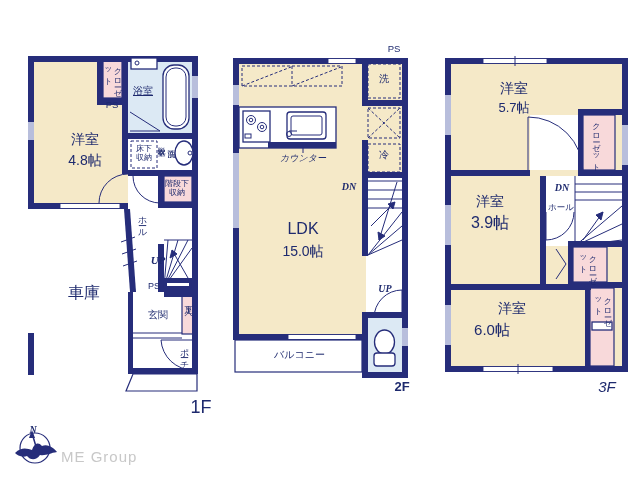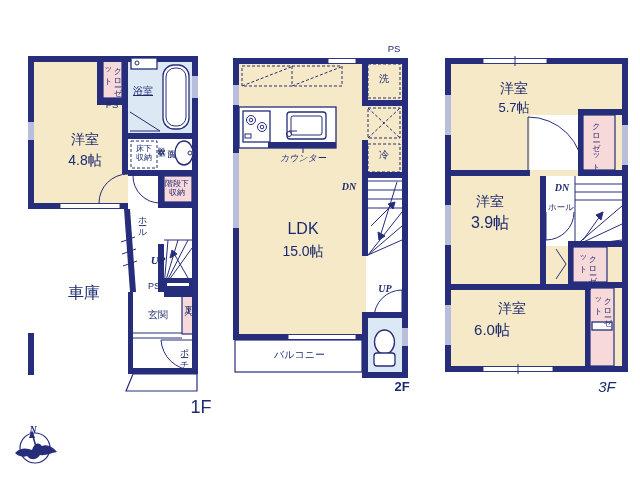--- a/index.html
+++ b/index.html
@@ -275,14 +275,15 @@
 <div class="lbl c" style="left:458px;top:214px;width:64px;font-size:16px;">3.9帖</div>
 <div class="lbl c it" style="left:549px;top:182px;width:26px;font-size:10px;">DN</div>
 <div class="lbl c" style="left:544px;top:203px;width:34px;font-size:8.5px;">ホール</div>
 <div class="lbl v" style="left:578px;top:250px;height:32px;font-size:8px;">クローゼット</div>
 <div class="lbl c" style="left:480px;top:300px;width:64px;font-size:14px;">洋室</div>
 <div class="lbl c" style="left:460px;top:321px;width:64px;font-size:15px;">6.0帖</div>
 <div class="lbl v" style="left:593px;top:292px;height:32px;font-size:8px;">クローゼット</div>
 <div class="lbl c" style="left:592px;top:378px;width:30px;font-size:15px;font-style:italic;">3F</div>
 
 <div class="lbl c it" style="left:26px;top:424px;width:14px;font-size:10px;">N</div>
+<div class="lbl gray" style="left:61px;top:448px;font-size:15px;">ME Group</div>
 
 </div>
 
 </body></html>

